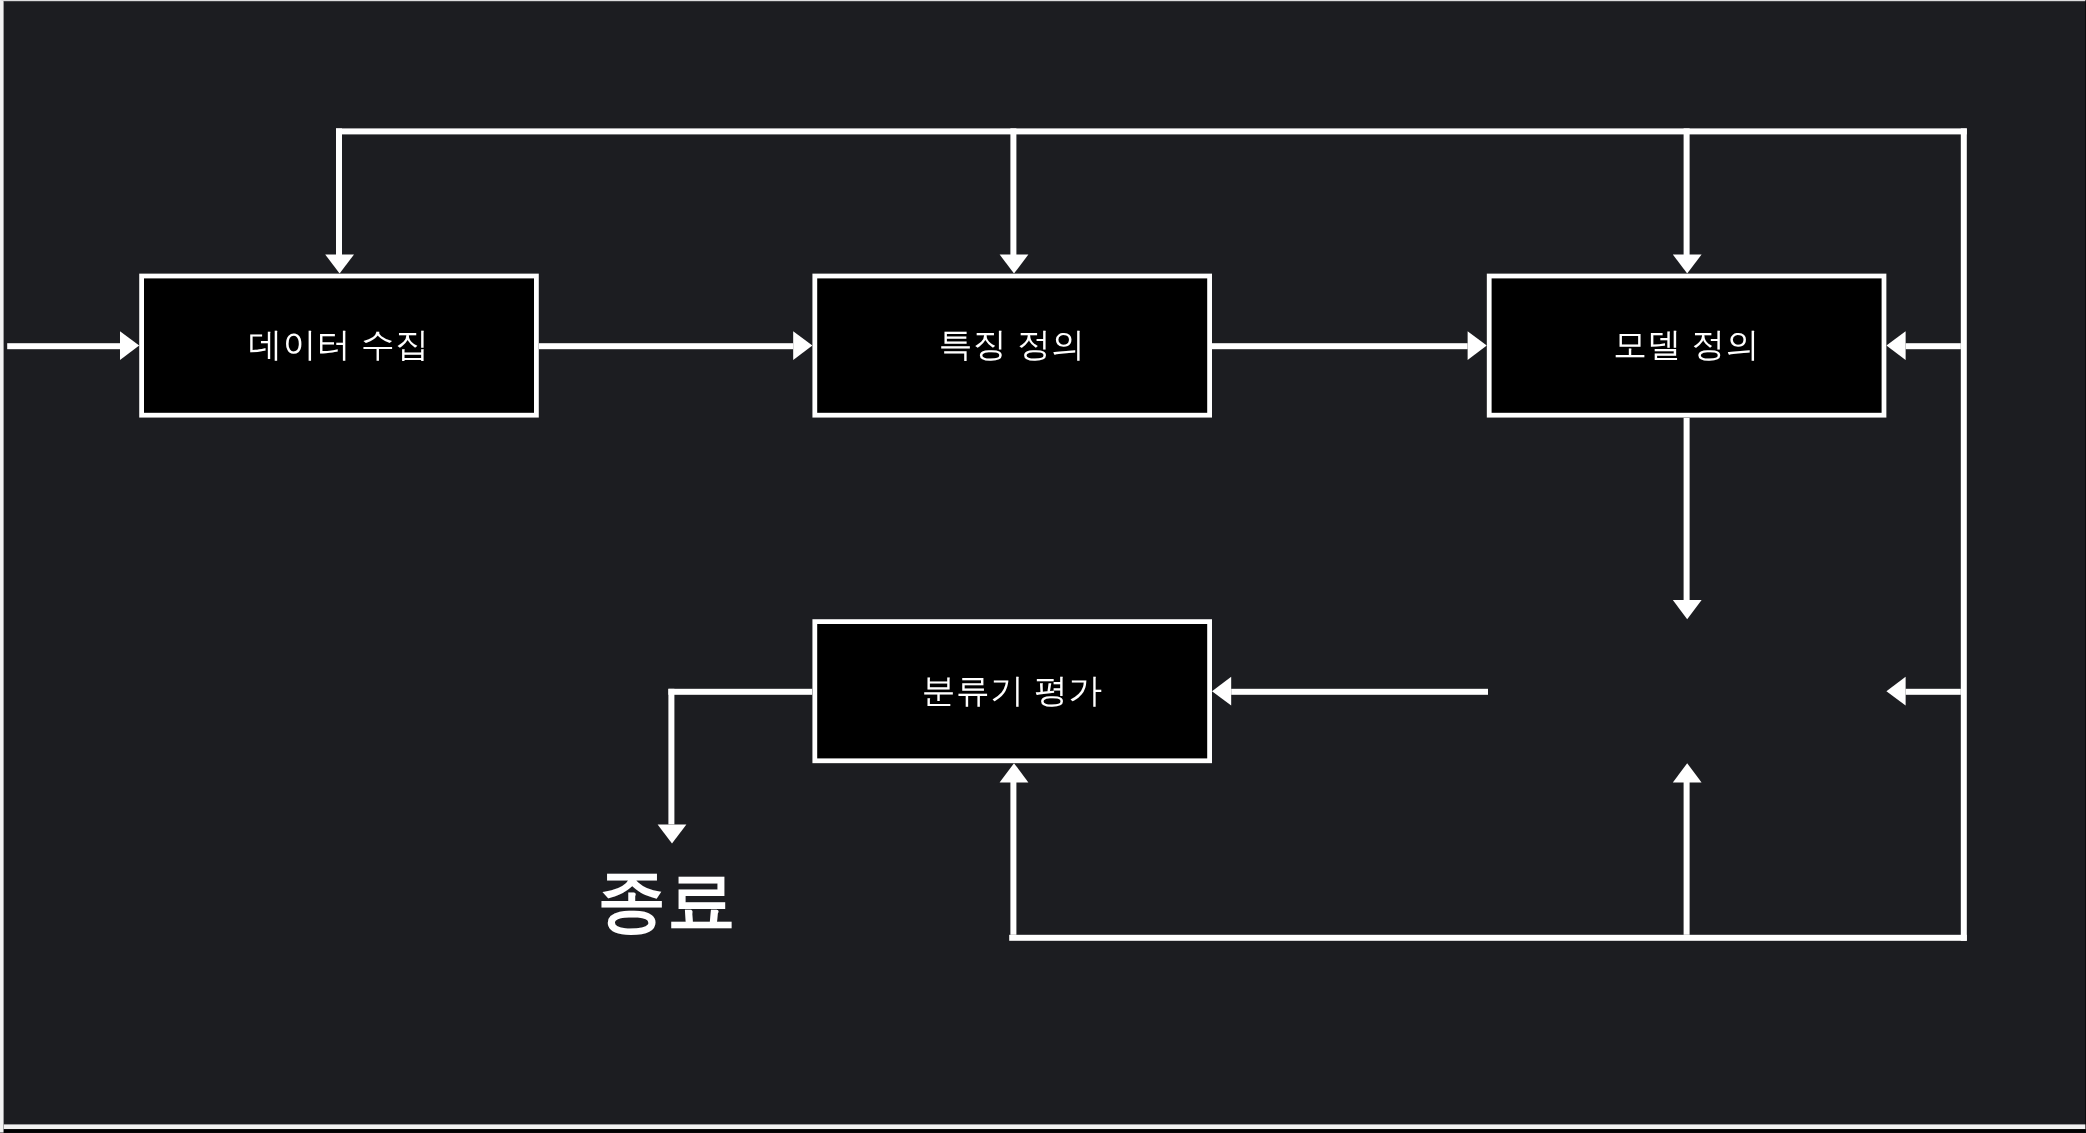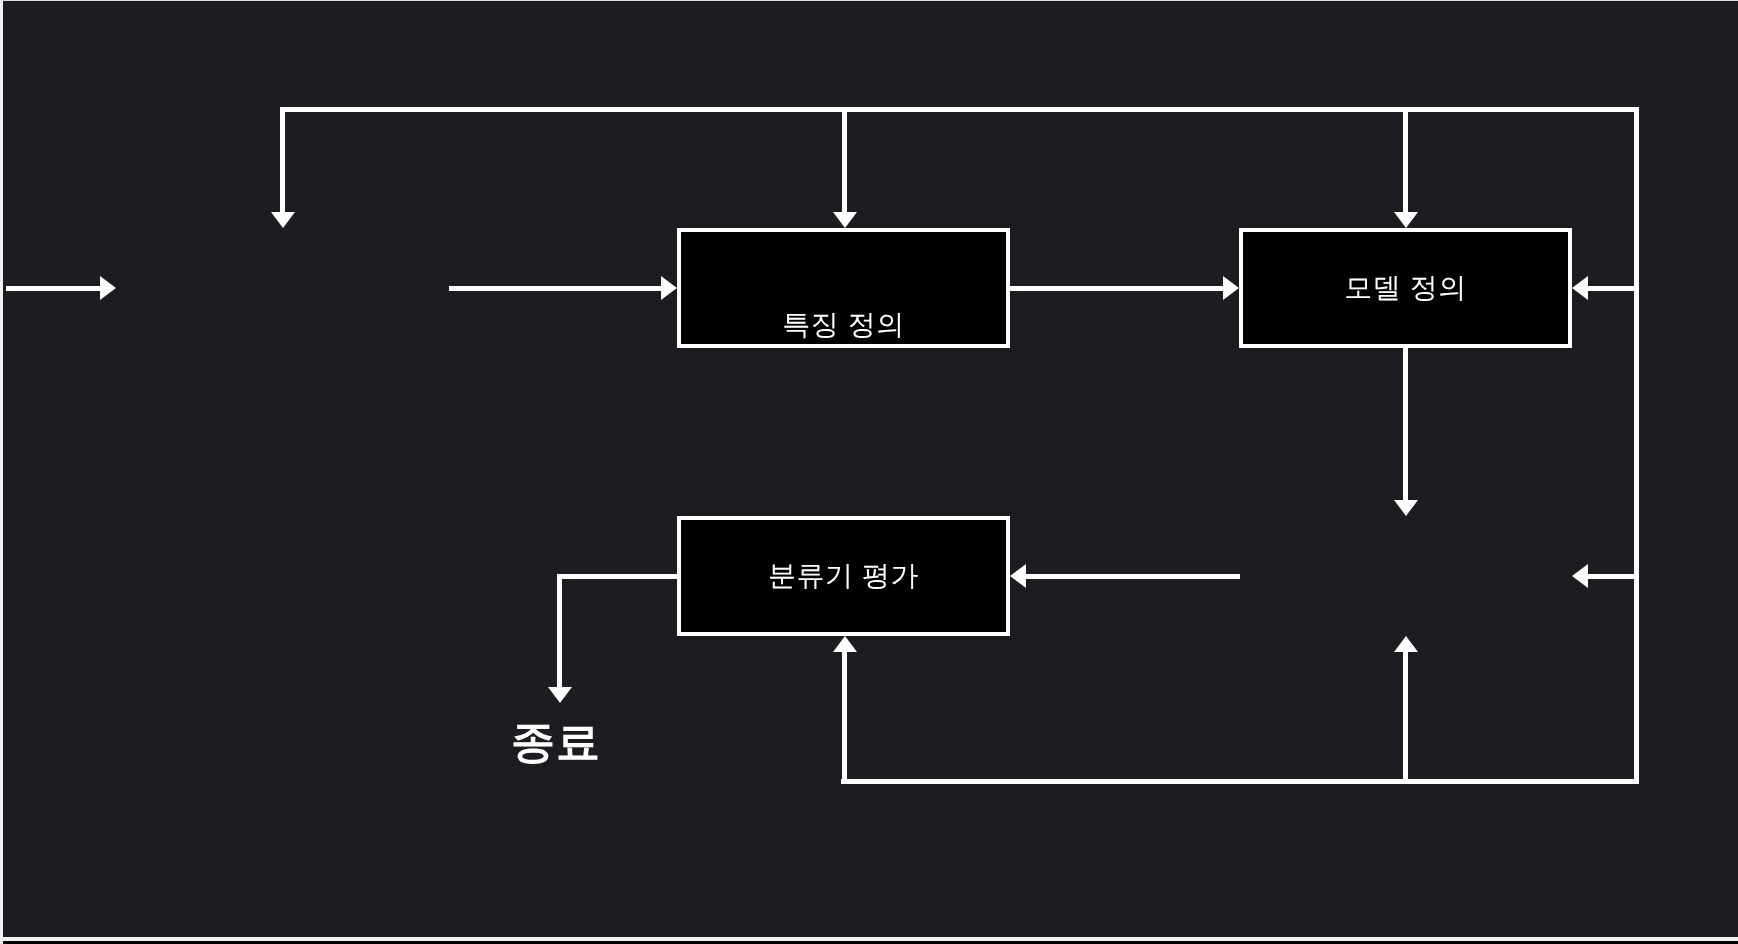--- a/index.html
+++ b/index.html
@@ -48,21 +48,21 @@
   .arr-up    { border-left: 12px solid transparent; border-right: 12px solid transparent; border-bottom: 16px solid #ffffff; }
   .arr-right { border-top: 12px solid transparent; border-bottom: 12px solid transparent; border-left: 16px solid #ffffff; }
   .arr-left  { border-top: 12px solid transparent; border-bottom: 12px solid transparent; border-right: 16px solid #ffffff; }
   .end-label {
     position: absolute;
     left: 428px;
     top: 712px;
     width: 250px;
     text-align: center;
     color: #ffffff;
-    font-size: 44px;
+    font-size: 57px;
     font-weight: 600;
     letter-spacing: 1px;
   }
   .bottom-rule {
     position: absolute;
     left: 0;
     top: 936px;
     width: 1738px;
     height: 4px;
     background: #f2f2f2;
@@ -118,22 +118,25 @@
   <div class="vline" style="left:1400px; top:347px; height:154px;"></div>
   <div class="arr arr-down" style="left:1391px; top:499px;"></div>
 
   <div class="hline" style="left:1023px; top:573px; width:214px;"></div>
   <div class="arr arr-left" style="left:1007px; top:563px;"></div>
 
   <div class="hline" style="left:554px; top:573px; width:120px;"></div>
   <div class="vline" style="left:554px; top:573px; height:113px;"></div>
   <div class="arr arr-down" style="left:545px; top:686px;"></div>
 
+  <div class="node" style="left:113px; top:227px;">
+    <span>데이터 수집</span>
+  </div>
 
-  <div class="node" style="left:674px; top:227px;align-items:flex-end;">
+  <div class="node" style="left:674px; top:227px;">
     <span>특징 정의</span>
   </div>
 
   <div class="node" style="left:674px; top:515px;">
     <span>분류기 평가</span>
   </div>
 
   <div class="node" style="left:1236px; top:227px;">
     <span>모델 정의</span>
   </div>

